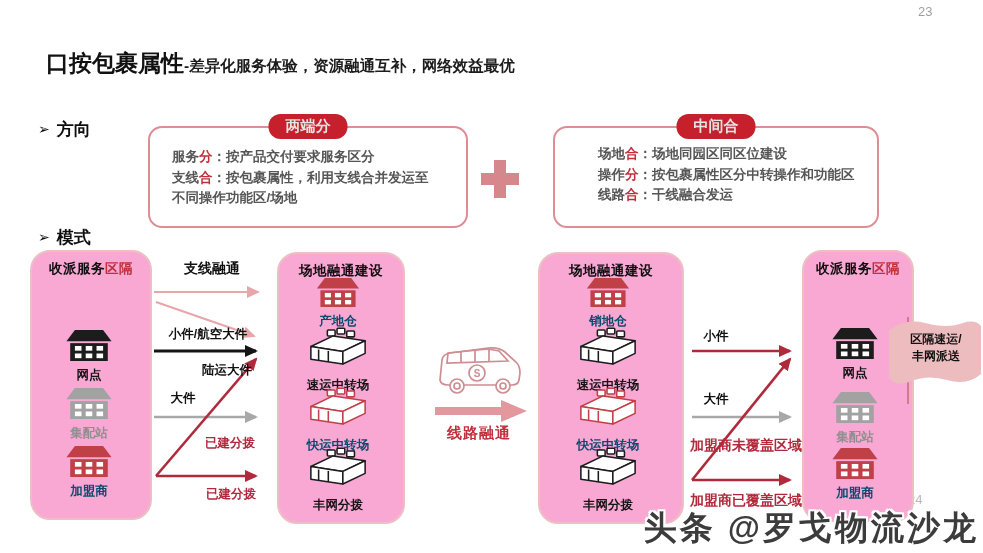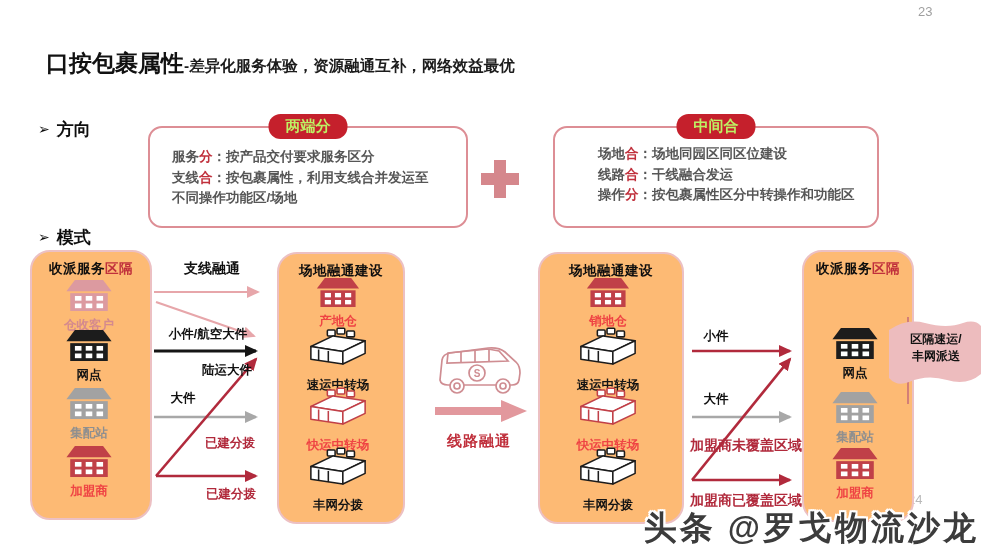--- a/index.html
+++ b/index.html
@@ -13,46 +13,46 @@
   .title{position:absolute;left:46px;top:48px;white-space:nowrap;}
   .title .bullet{font-size:23px;font-weight:bold;color:#111;}
   .title .main{font-size:23px;font-weight:bold;color:#111;}
   .title .sub{font-size:15.5px;font-weight:bold;color:#1c1c1c;}
 
   .sec{position:absolute;font-weight:bold;color:#0e0e0e;font-size:17px;white-space:nowrap;}
   .sec .mark{font-size:14px;margin-right:7px;position:relative;top:-1px;}
 
   .dbox{position:absolute;border:2px solid #dd8e95;border-radius:14px;background:#fff;}
   .dbadge{position:absolute;top:-14px;left:50%;transform:translateX(-50%);
-          background:#c5202c;color:#bef264;font-weight:bold;font-size:15px;
+          background:#c5202c;color:#e5e5e5;font-weight:bold;font-size:15px;
           padding:3px 17px;border-radius:12px;white-space:nowrap;}
   .dlines{padding:19px 8px 0 22px;font-size:13.5px;font-weight:bold;color:#565656;line-height:20.5px;}
   .red{color:#c0303c;}
 
   .plus{position:absolute;left:481px;top:160px;}
 
-  .col{position:absolute;border:2px solid #ecc0c3;border-radius:20px;background:#fdba74;}
+  .col{position:absolute;border:2px solid #ecc0c3;border-radius:20px;background:#f9a8d4;}
   .colhead{position:absolute;top:8px;width:100%;text-align:center;font-weight:bold;
            font-size:13.5px;color:#0e0e0e;white-space:nowrap;letter-spacing:.5px;}
 
   .node{position:absolute;text-align:center;}
   .nlabel{font-size:12.5px;font-weight:bold;margin-top:2px;white-space:nowrap;}
   .i-pink{color:#dc9aa0;} .i-black{color:#1c1c1c;} .i-gray{color:#a2a2a2;} .i-red{color:#c04048;}
-  .t-pink{color:#d4898e;} .t-black{color:#141414;} .t-gray{color:#8f8f8f;} .t-red{color:#ef4444;}
+  .t-pink{color:#d4898e;} .t-black{color:#141414;} .t-gray{color:#8f8f8f;} .t-red{color:#0c4a6e;}
 
   .flabel{position:absolute;font-weight:bold;font-size:12.5px;color:#111;
           text-align:center;white-space:nowrap;}
   .flabel.big{font-size:14px;}
   .flabel.fred{color:#b12a3c;}
   .flabel.small{font-size:14px;text-align:center;}
 
   .flowsvg{position:absolute;}
 
   .merge-label{position:absolute;left:433px;top:424px;width:92px;text-align:center;
-               font-size:15px;font-weight:bold;color:#c0303c;letter-spacing:1px;margin-top:8px;}
+               font-size:15px;font-weight:bold;color:#c0303c;letter-spacing:1px;}
 
   .flag-text{position:absolute;left:896px;top:331px;width:80px;text-align:center;
              font-size:12px;font-weight:bold;color:#111;line-height:17px;}
 
   .watermark{position:absolute;right:4px;bottom:2px;font-size:33px;font-weight:bold;
              color:#3c3c3c;letter-spacing:3px;white-space:nowrap;
              text-shadow:-2px -2px 0 #fff,2px -2px 0 #fff,-2px 2px 0 #fff,2px 2px 0 #fff,
                          0 2px 0 #fff,2px 0 0 #fff,0 -2px 0 #fff,-2px 0 0 #fff;}
 </style>
 </head>
@@ -83,46 +83,33 @@
   <div class="plus">
     <svg width="38" height="38" viewBox="0 0 38 38">
         <polygon points="13,0 25,0 25,13 38,13 38,25 25,25 25,38 13,38 13,25 0,25 0,13 13,13" fill="#d5878c"></polygon>
       </svg>
   </div>
 
   <div class="dbox" style="left:553px;top:126px;width:322px;height:98px;">
     <div class="dbadge">中间合</div>
     <div class="dlines" style="padding-top:16px;padding-left:43px;">
       <div><span>场地</span><span class="red">合</span><span>：场地同园区同区位建设</span></div>
+      <div><span>操作</span><span class="red">分</span><span>：按包裹属性区分中转操作和功能区</span></div>
       <div><span>线路</span><span class="red">合</span><span>：干线融合发运</span></div>
-      <div><span>操作</span><span class="red">分</span><span>：按包裹属性区分中转操作和功能区</span></div>
     </div>
   </div>
 
   <div class="sec" style="left:38px;top:226px;">
     <span class="mark">➢</span><span>模式</span>
   </div>
 
   <div class="col" style="left:30px;top:250px;width:118px;height:266px;">
     <div class="colhead">
       <span>收派服务</span><span class="red">区隔</span>
     </div>
-  </div>
-  <div class="node i-pink" style="left:56px;top:280px;width:66px;">
-    <svg width="46" height="31" viewBox="0 0 48 33">
-        <polygon points="0,12 9,0 39,0 48,12" fill="currentColor"></polygon>
-        <rect x="4" y="14" width="40" height="19" fill="currentColor"></rect>
-        <rect x="9" y="17" width="7" height="5" fill="#fff"></rect>
-        <rect x="20.5" y="17" width="7" height="5" fill="#fff"></rect>
-        <rect x="32" y="17" width="7" height="5" fill="#fff"></rect>
-        <rect x="9" y="25" width="7" height="5" fill="#fff"></rect>
-        <rect x="20.5" y="25" width="7" height="5" fill="#fff"></rect>
-        <rect x="32" y="25" width="7" height="5" fill="#fff"></rect>
-      </svg>
-    <div class="nlabel t-pink">仓收客户</div>
   </div>
   <div class="node i-black" style="left:56px;top:330px;width:66px;">
     <svg width="46" height="31" viewBox="0 0 48 33">
         <polygon points="0,12 9,0 39,0 48,12" fill="currentColor"></polygon>
         <rect x="4" y="14" width="40" height="19" fill="currentColor"></rect>
         <rect x="9" y="17" width="7" height="5" fill="#fff"></rect>
         <rect x="20.5" y="17" width="7" height="5" fill="#fff"></rect>
         <rect x="32" y="17" width="7" height="5" fill="#fff"></rect>
         <rect x="9" y="25" width="7" height="5" fill="#fff"></rect>
         <rect x="20.5" y="25" width="7" height="5" fill="#fff"></rect>

